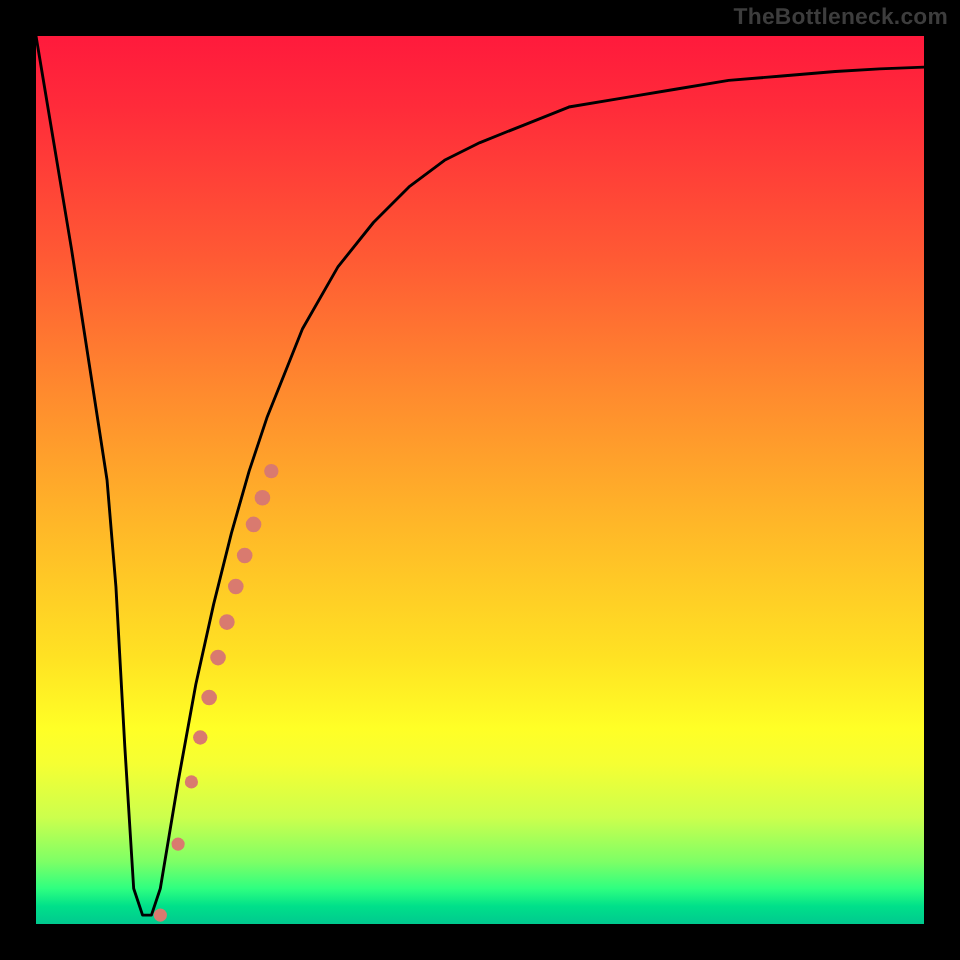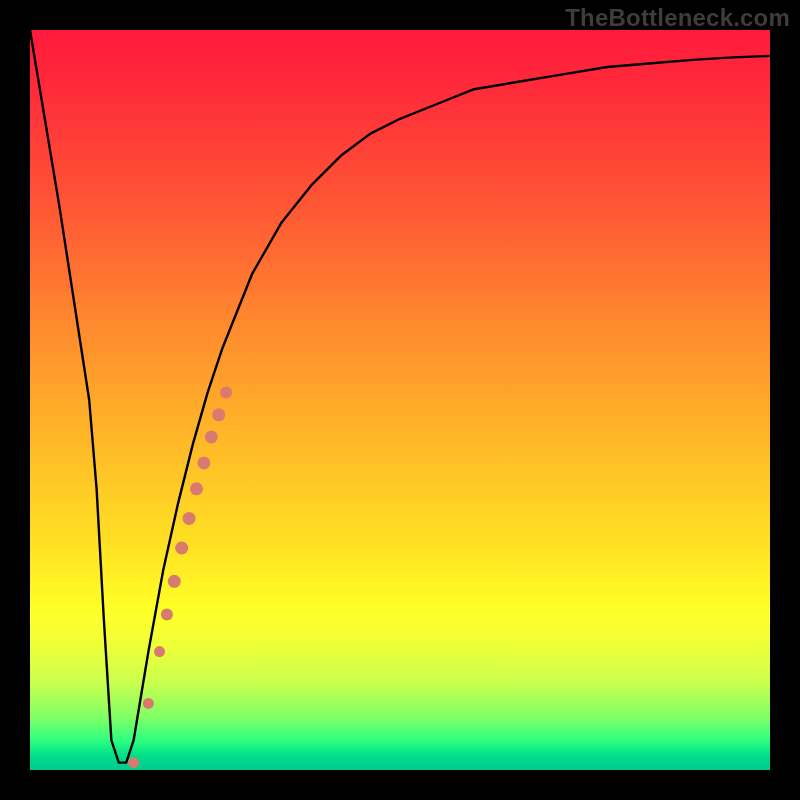--- a/index.html
+++ b/index.html
@@ -42,21 +42,21 @@
       #2fff80 96%,
       #00e08a 98%,
       #00c98f 100%
     );
   }
   .watermark {
     position: absolute;
     top: 4px;
     right: 10px;
     color: #3d3d3d;
-    font-size: 24px;
+    font-size: 19px;
     font-weight: 600;
     letter-spacing: 0.2px;
     user-select: none;
   }
   svg.curve {
     position: absolute;
     left: 0; top: 0;
     width: 740px; height: 740px;
   }
 </style>

